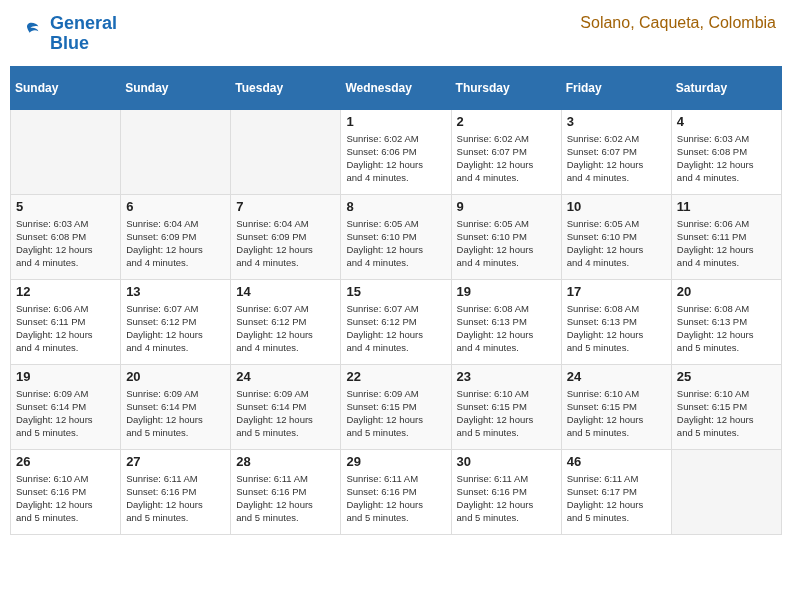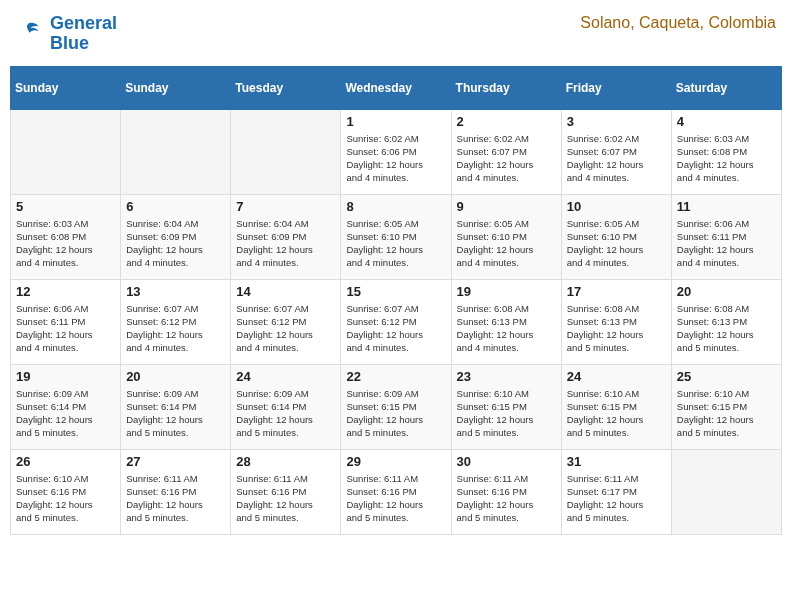--- a/index.html
+++ b/index.html
@@ -340,21 +340,21 @@
 and 5 minutes.</div>
         </td>
         <td>
           <span class="day-number">30</span>
           <div class="day-info" style="white-space: pre-line;">Sunrise: 6:11 AM
 Sunset: 6:16 PM
 Daylight: 12 hours
 and 5 minutes.</div>
         </td>
         <td>
-          <span class="day-number">31</span>
+          <span class="day-number">46</span>
           <div class="day-info" style="white-space: pre-line;">Sunrise: 6:11 AM
 Sunset: 6:17 PM
 Daylight: 12 hours
 and 5 minutes.</div>
         </td>
         <td class="empty-cell"></td>
       </tr>
     </tbody>
 </table>
 

